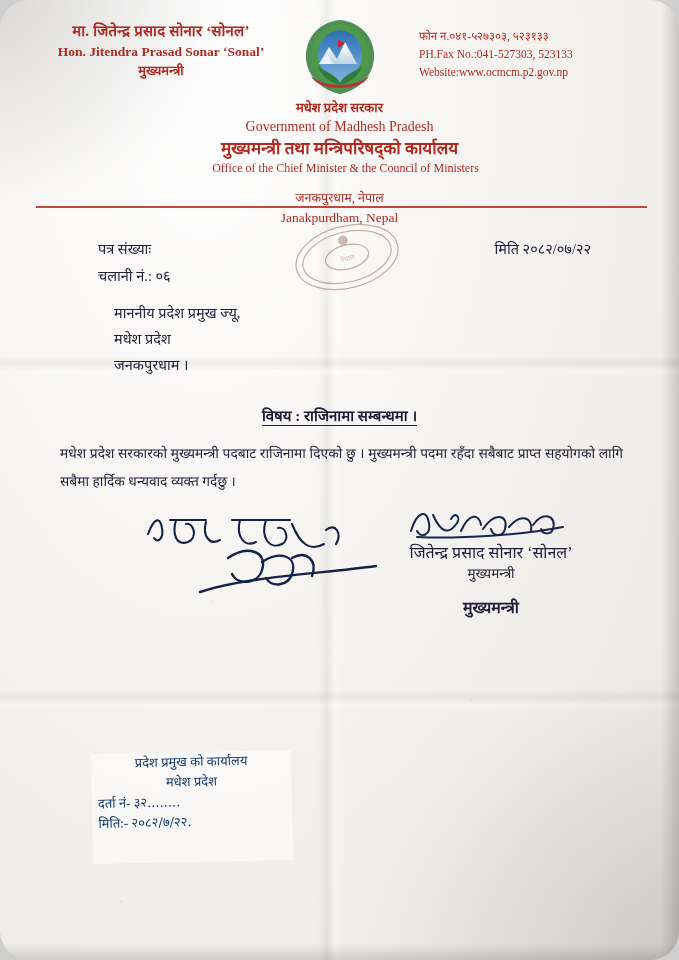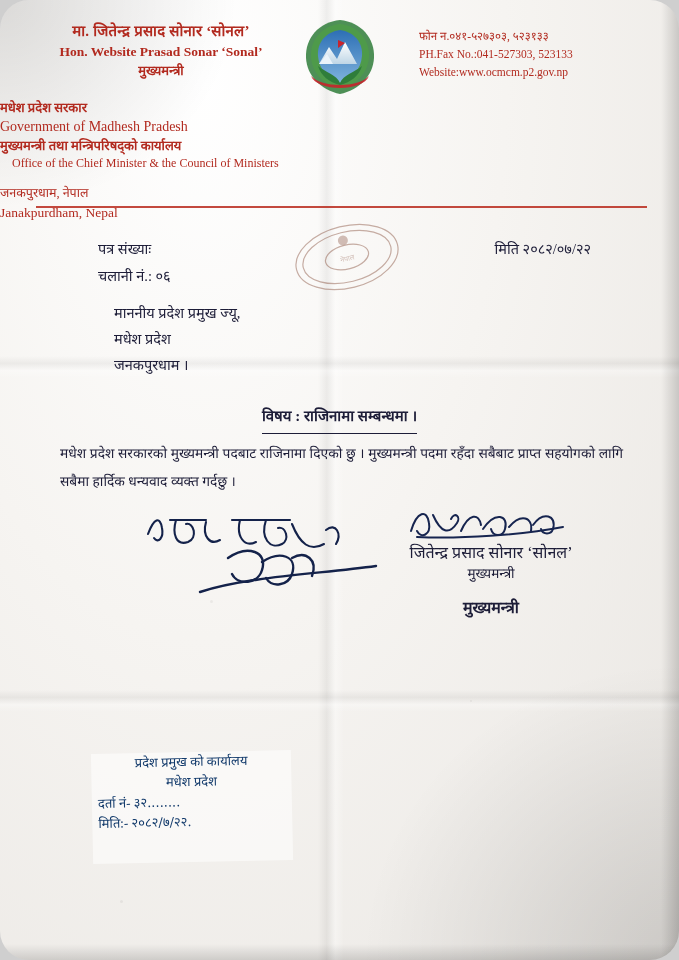--- a/index.html
+++ b/index.html
@@ -59,25 +59,25 @@
   .lh-left .l2{font-size:13.5px;font-weight:bold;margin-top:2px;}
   .lh-left .l3{font-size:13px;font-weight:bold;margin-top:3px;}
   .lh-left .l4{font-size:13.5px;font-weight:bold;margin-top:3px;}
 
   .lh-right{
     position:absolute;right:30px;top:28px;width:230px;text-align:left;
     color:#b22a1f;font-size:11.5px;line-height:1.55;
   }
   .lh-right .r1{font-weight:normal;}
   .lh-center{
-    position:absolute;left:0;right:0;top:98px;text-align:left;color:#b22a1f;
+    position:absolute;left:0;right:0;top:98px;text-align:center;color:#b22a1f;
   }
   .lh-center .c0{font-size:13px;font-weight:bold;}
   .lh-center .c1{font-size:14px;margin-top:3px;}
-  .lh-center .c2{font-size:13px;font-weight:bold;margin-top:1px;}
+  .lh-center .c2{font-size:17px;font-weight:bold;margin-top:1px;}
   .lh-center .c3{font-size:12px;margin-top:2px;margin-left:12px;}
   .lh-center .c4{font-size:12.5px;margin-top:13px;}
   .lh-center .c5{font-size:13.5px;margin-top:4px;}
 
   
   .emblem{
     position:absolute;left:50%;top:14px;transform:translateX(-50%);
     width:86px;height:84px;
   }
   .emblem svg{display:block;}
@@ -95,21 +95,21 @@
   .ref-right{
     position:absolute;right:88px;top:238px;font-size:14.5px;color:#1d1d38;
   }
   .addressee{
     position:absolute;left:114px;top:300px;font-size:14.5px;line-height:1.8;color:#1d1d38;
   }
   .subject{
     position:absolute;left:0;right:0;top:405px;text-align:center;
     font-size:15px;font-weight:bold;color:#1d1d38;
   }
-  .subject span{border-bottom:1px solid #1d1d38;padding-bottom:9px;}
+  .subject span{border-bottom:1px solid #1d1d38;padding-bottom:1px;}
   .para{
     position:absolute;left:60px;right:56px;top:440px;
     font-size:13.8px;line-height:2.0;text-align:justify;color:#1d1d38;
   }
 
   
   .sign-block{
     position:absolute;right:78px;top:505px;width:220px;text-align:center;color:#1d1d38;
   }
   .sign-scribble{height:34px;margin-bottom:2px;}
@@ -151,21 +151,21 @@
   <div class="fold-h" style="top:690px;"></div>
   <div class="shadow-tl"></div>
   <div class="shadow-br"></div>
   <div class="edge-right"></div>
   <div class="edge-bottom"></div>
 
   <div class="letterhead">
 
     <div class="lh-left">
       <div class="l1">मा. जितेन्द्र प्रसाद सोनार ‘सोनल’</div>
-      <div class="l2">Hon. Website Prasad Sonar ‘Sonal’</div>
+      <div class="l2">Hon. Jitendra Prasad Sonar ‘Sonal’</div>
       <div class="l3">मुख्यमन्त्री</div>
     </div>
 
     <div class="lh-right">
       <div class="r1">फोन न.०४१-५२७३०३, ५२३१३३</div>
       <div>PH.Fax No.:041-527303, 523133</div>
       <div>Website:www.ocmcm.p2.gov.np</div>
     </div>
 
     <div class="emblem">

